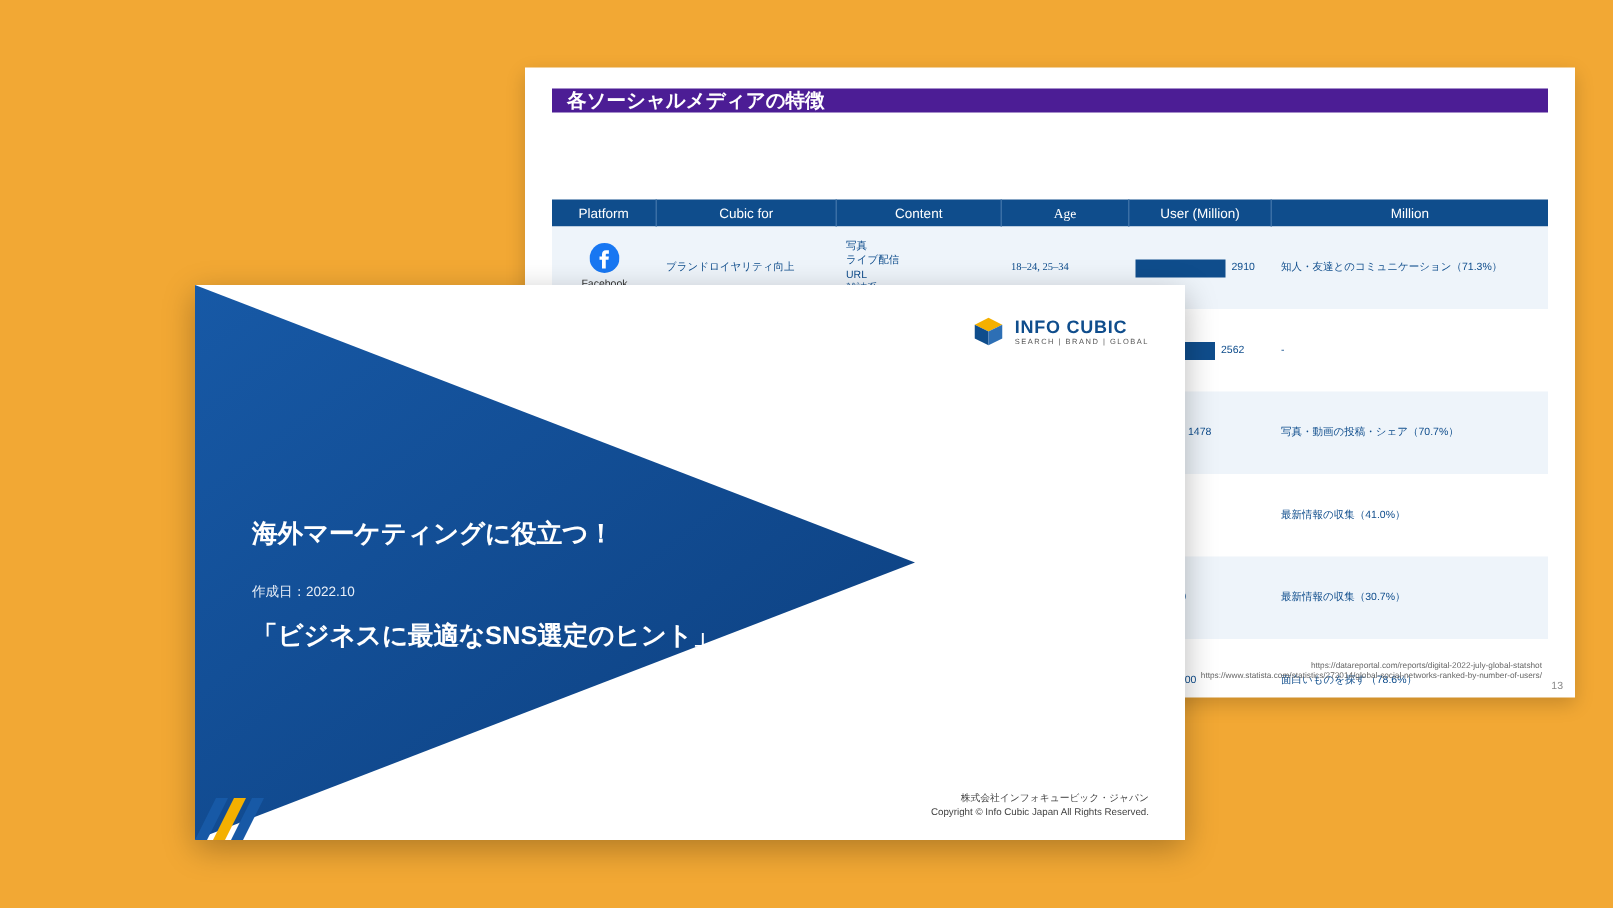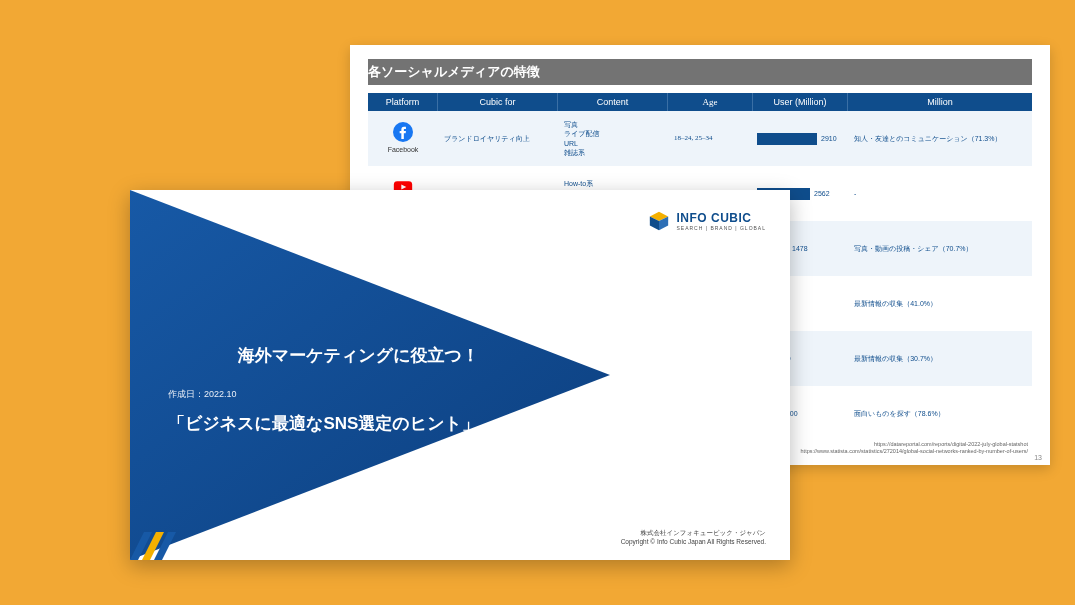--- a/index.html
+++ b/index.html
@@ -20,44 +20,46 @@
     width: 700px;
     height: 420px;
     background: #fff;
     box-shadow: 0 4px 12px rgba(0,0,0,0.18);
   }
   .back-title-bar {
     position: absolute;
     left: 18px;
     top: 14px;
     right: 18px;
-    height: 26px;
-    background: #737373;
+    height: 16px;
+    background: #4c1d95;
     display: flex;
     align-items: center;
+    padding-left: 10px;
   }
   .back-title-bar span {
     color: #fff;
     font-size: 13px;
     font-weight: 600;
   }
 
   .sm-table {
     position: absolute;
     left: 18px;
     top: 48px;
     right: 18px;
   }
   .sm-header {
     display: flex;
     background: #0f4d8c;
     color: #fff;
     font-size: 9px;
     font-weight: 500;
     height: 18px;
+    margin-top: 40px;
   }
   .sm-header > div {
     display: flex;
     align-items: center;
     justify-content: center;
     border-right: 1px solid #3a6fa5;
   }
   .sm-header > div:last-child { border-right: none; }
   .col-platform { width: 70px; }
   .col-bestfor  { width: 120px; }
@@ -138,21 +140,20 @@
 
   .front-title {
     position: absolute;
     left: 38px;
     top: 115px;
     color: #fff;
     font-size: 17px;
     font-weight: 600;
     line-height: 2;
     white-space: pre-line;
-    text-align: right;
   }
   .front-date {
     position: absolute;
     left: 38px;
     top: 198px;
     color: #e8eef7;
     font-size: 9px;
   }
   .front-logo {
     position: absolute;

